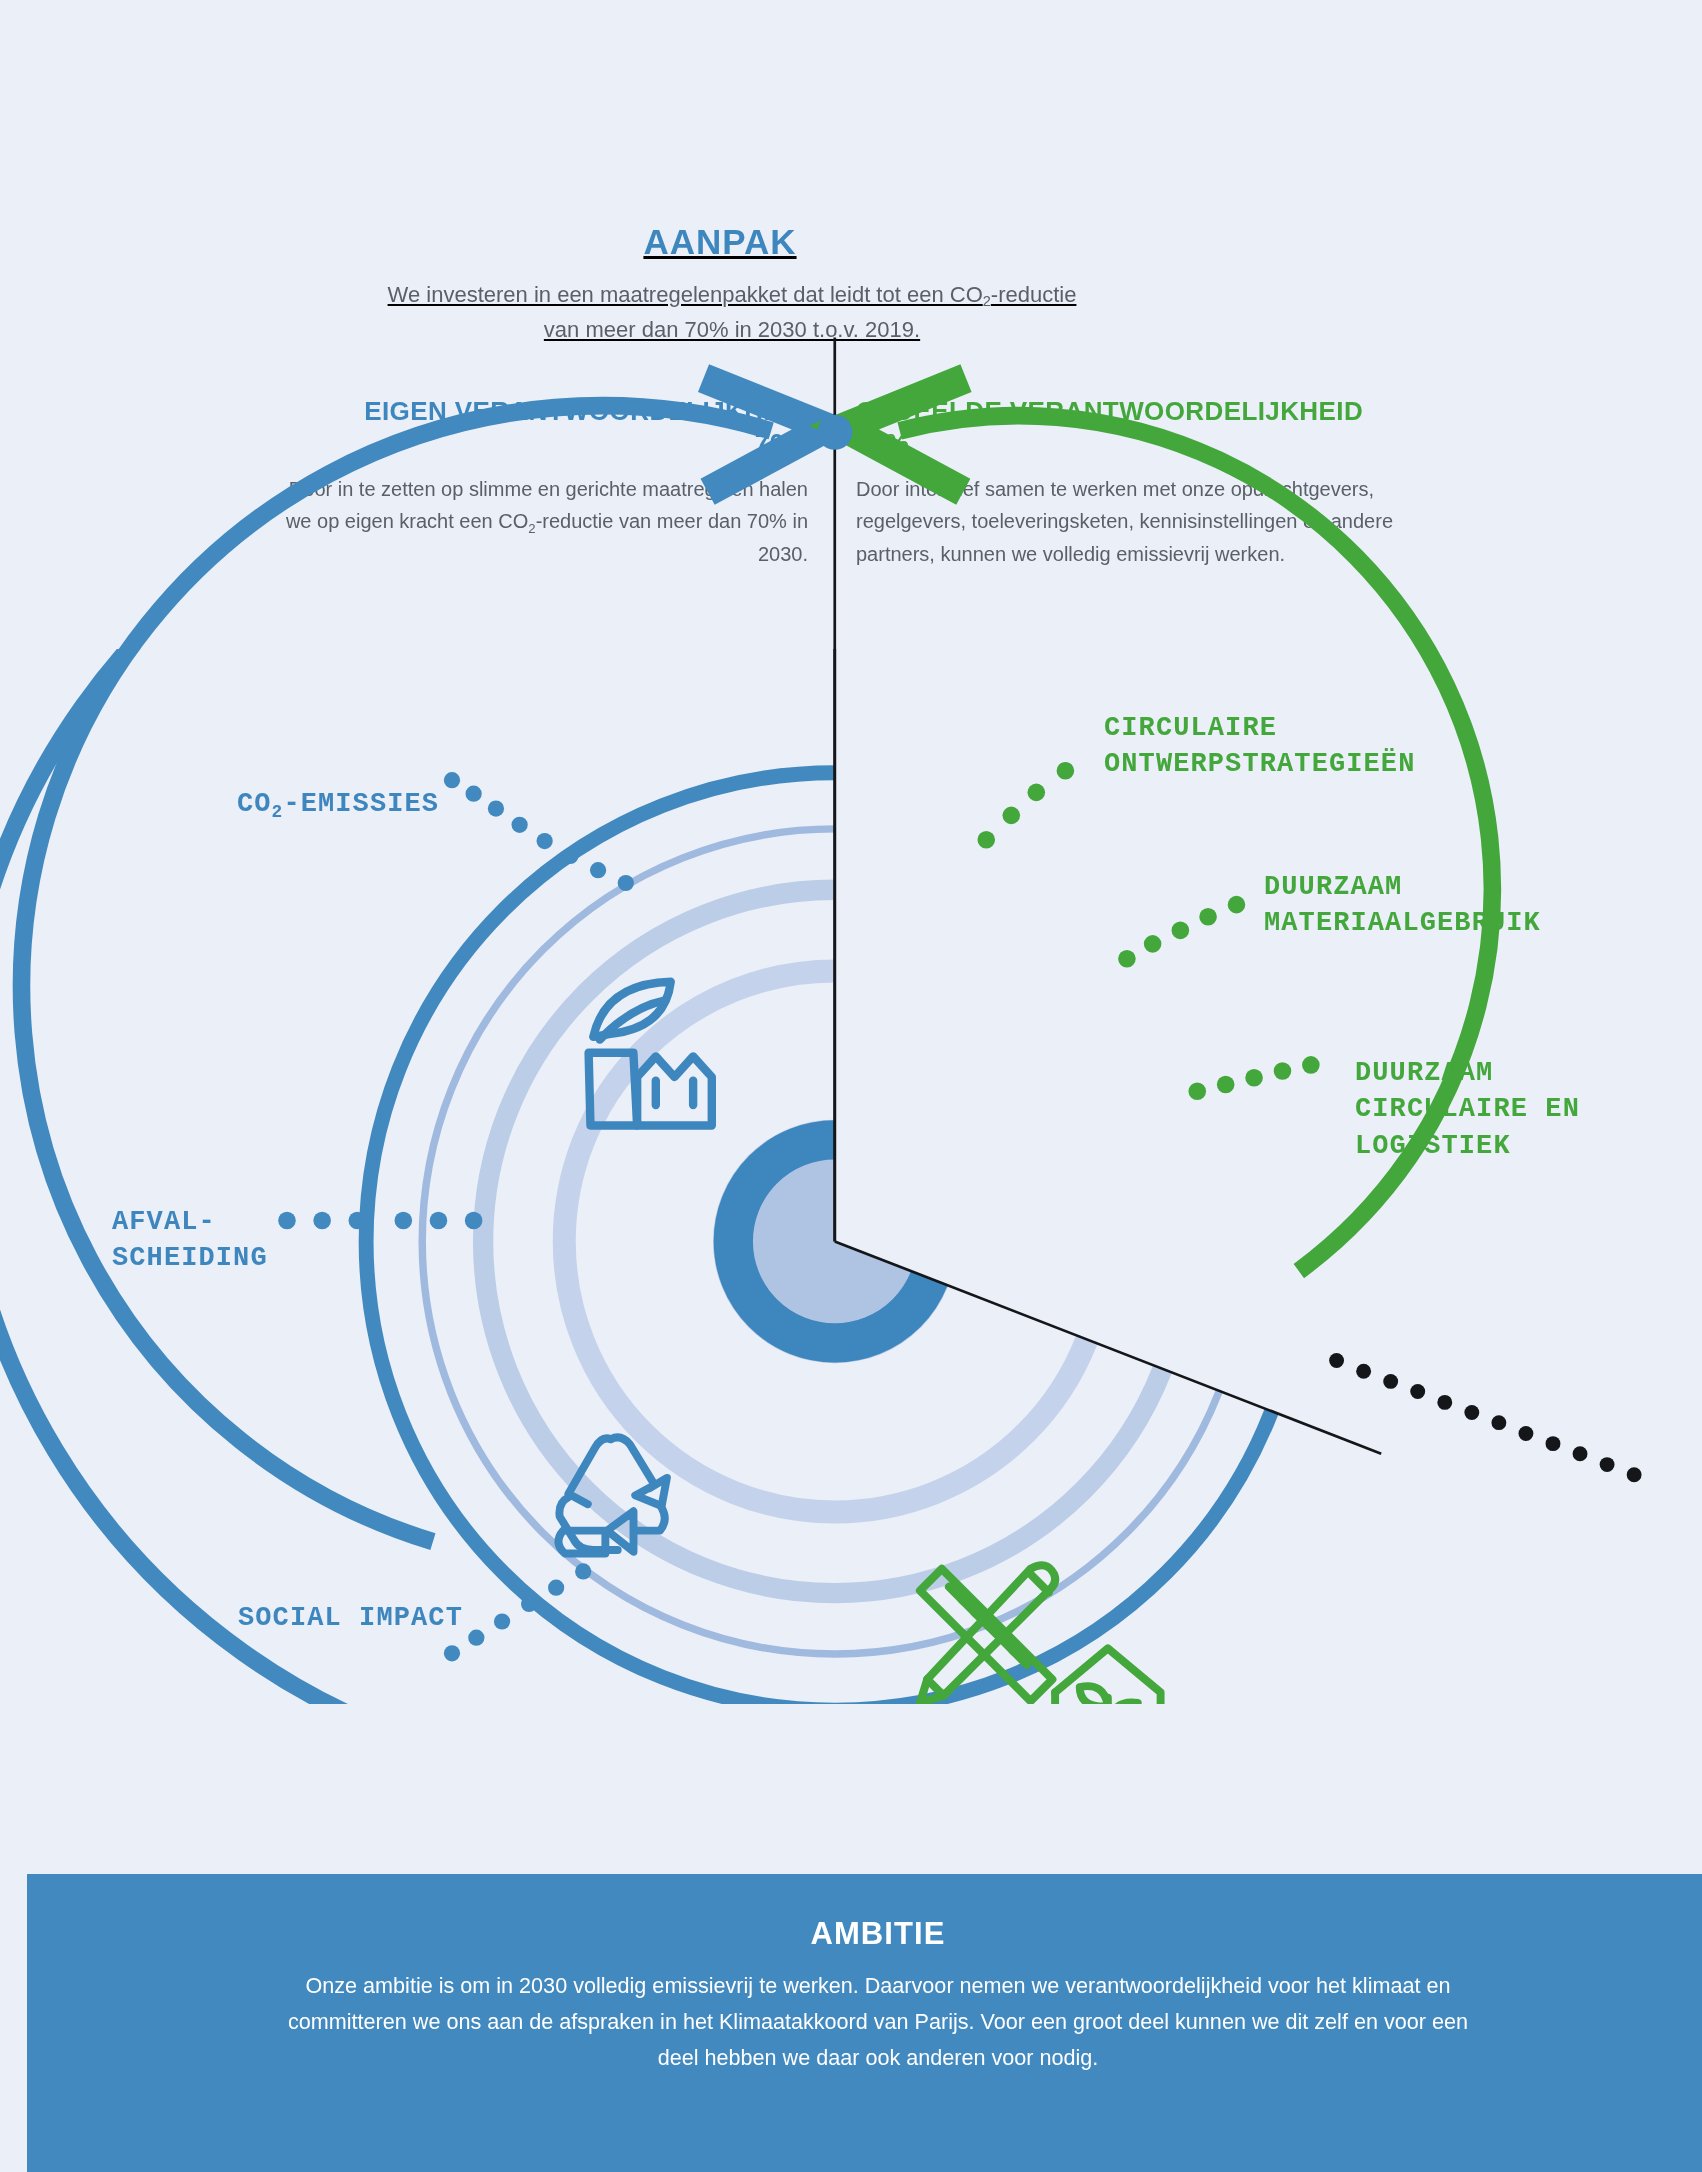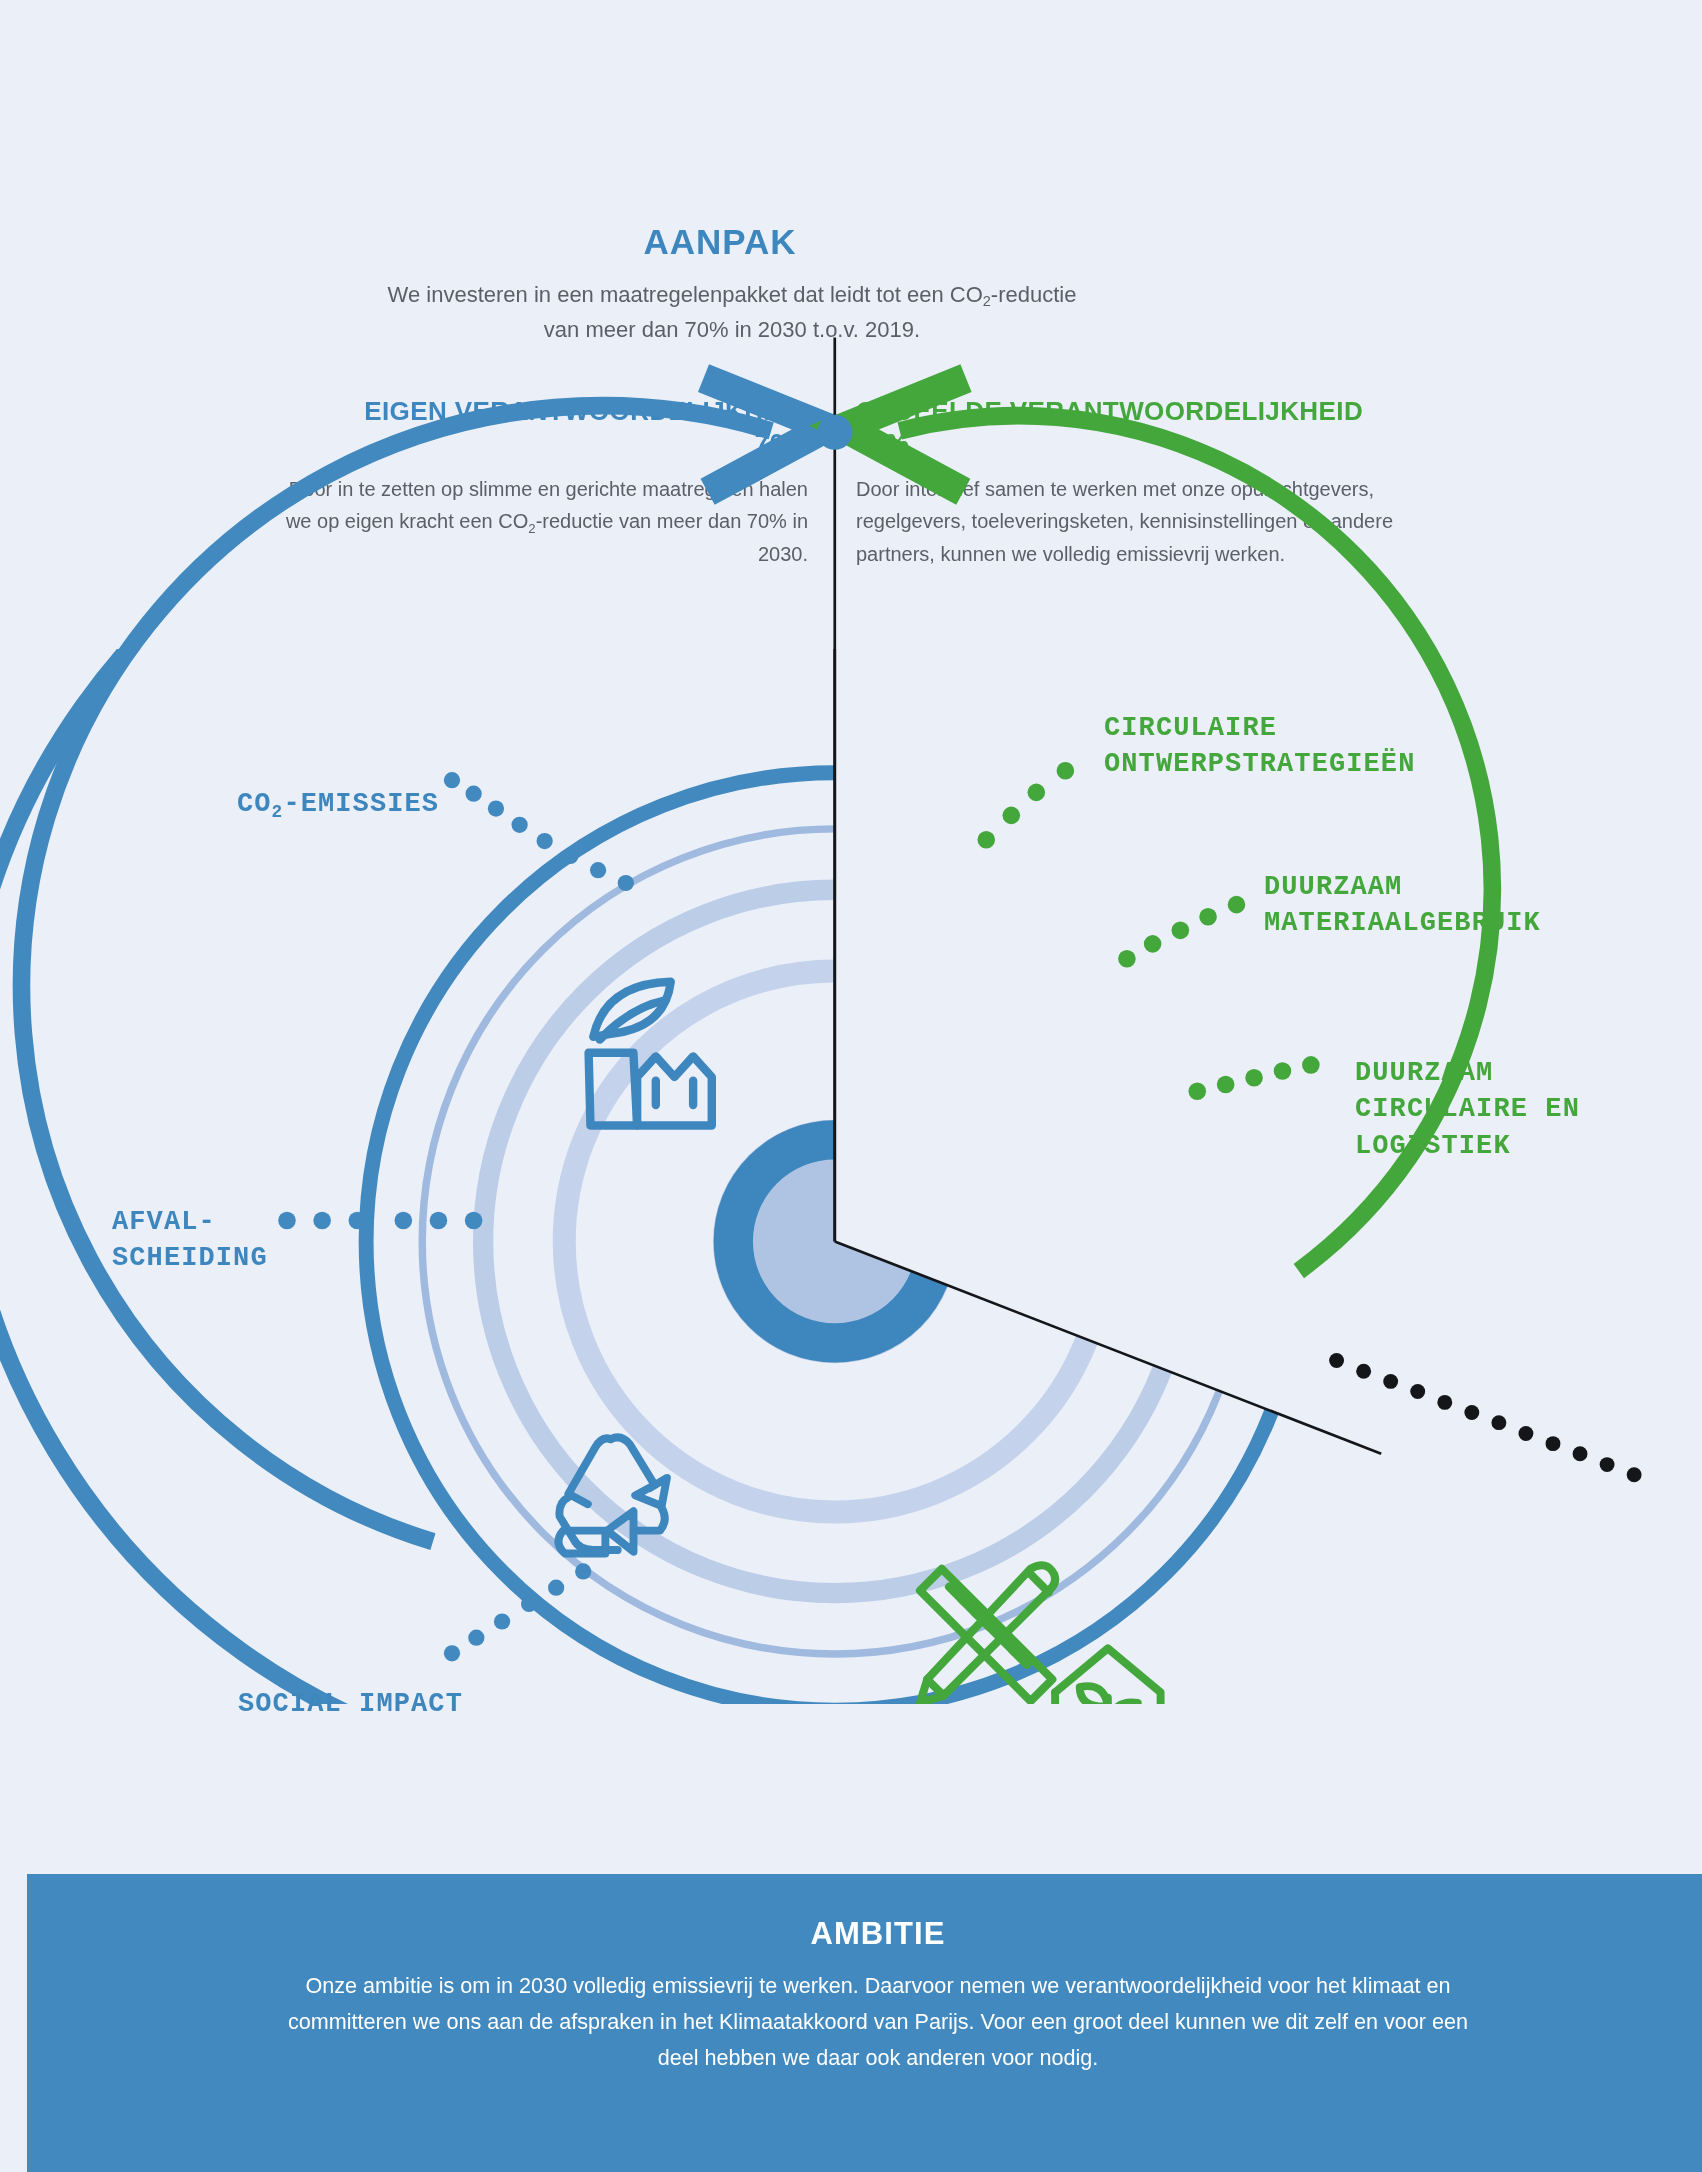--- a/index.html
+++ b/index.html
@@ -6,21 +6,21 @@
   body {
     width:1702px; height:2172px;
     background:#eaeff8;
     font-family:"Liberation Sans", sans-serif;
     position:relative; overflow:hidden;
     -webkit-font-smoothing:antialiased;
   }
   .stage { position:absolute; left:0; top:0; width:1702px; height:2172px; }
 
   
-  .aanpak { position:absolute; left:0; top:223px; width:1440px; text-align:center; }
+  .aanpak { position:absolute; left:0; top:223px; width:1440px; text-align:center;text-decoration:underline; }
   .aanpak-title {
     font-size:35px; font-weight:700; letter-spacing:1px;
     color:#3E86BE; line-height:1.1;
   }
   .aanpak-sub {
     margin-top:15px; font-size:22px; color:#5a6068; line-height:1.62;
     font-weight:400;
     padding-left:24px;
   }
   sub { font-size:0.66em; vertical-align:baseline; position:relative; top:.32em; }
@@ -50,21 +50,21 @@
 
   
   .lbl {
     position:absolute; font-size:27px; font-weight:700; letter-spacing:1.1px;
     line-height:1.35; font-family:Liberation Mono, monospace;
   }
   .lbl-blue  { color:#3E86BE; }
   .lbl-green { color:#44A73C; }
   #lbl-co2        { left:237px;  top:786px; text-align:center; }
   #lbl-afval      { left:112px;  top:1204px; text-align:left; }
-  #lbl-social     { left:238px;  top:1686px; text-align:left; }
+  #lbl-social     { left:238px;  top:1600px; text-align:left; }
   #lbl-circulaire { left:1104px; top:710px; text-align:left; }
   #lbl-materiaal  { left:1264px; top:869px; text-align:left; }
   #lbl-logistiek  { left:1355px; top:1055px; text-align:left; }
 
   
   .ambitie {
     position:absolute; left:0; top:1874px; width:1702px; height:298px;
     background:#4189BF; color:#ffffff; text-align:center;margin-left:27px;
   }
   .ambitie-title {

